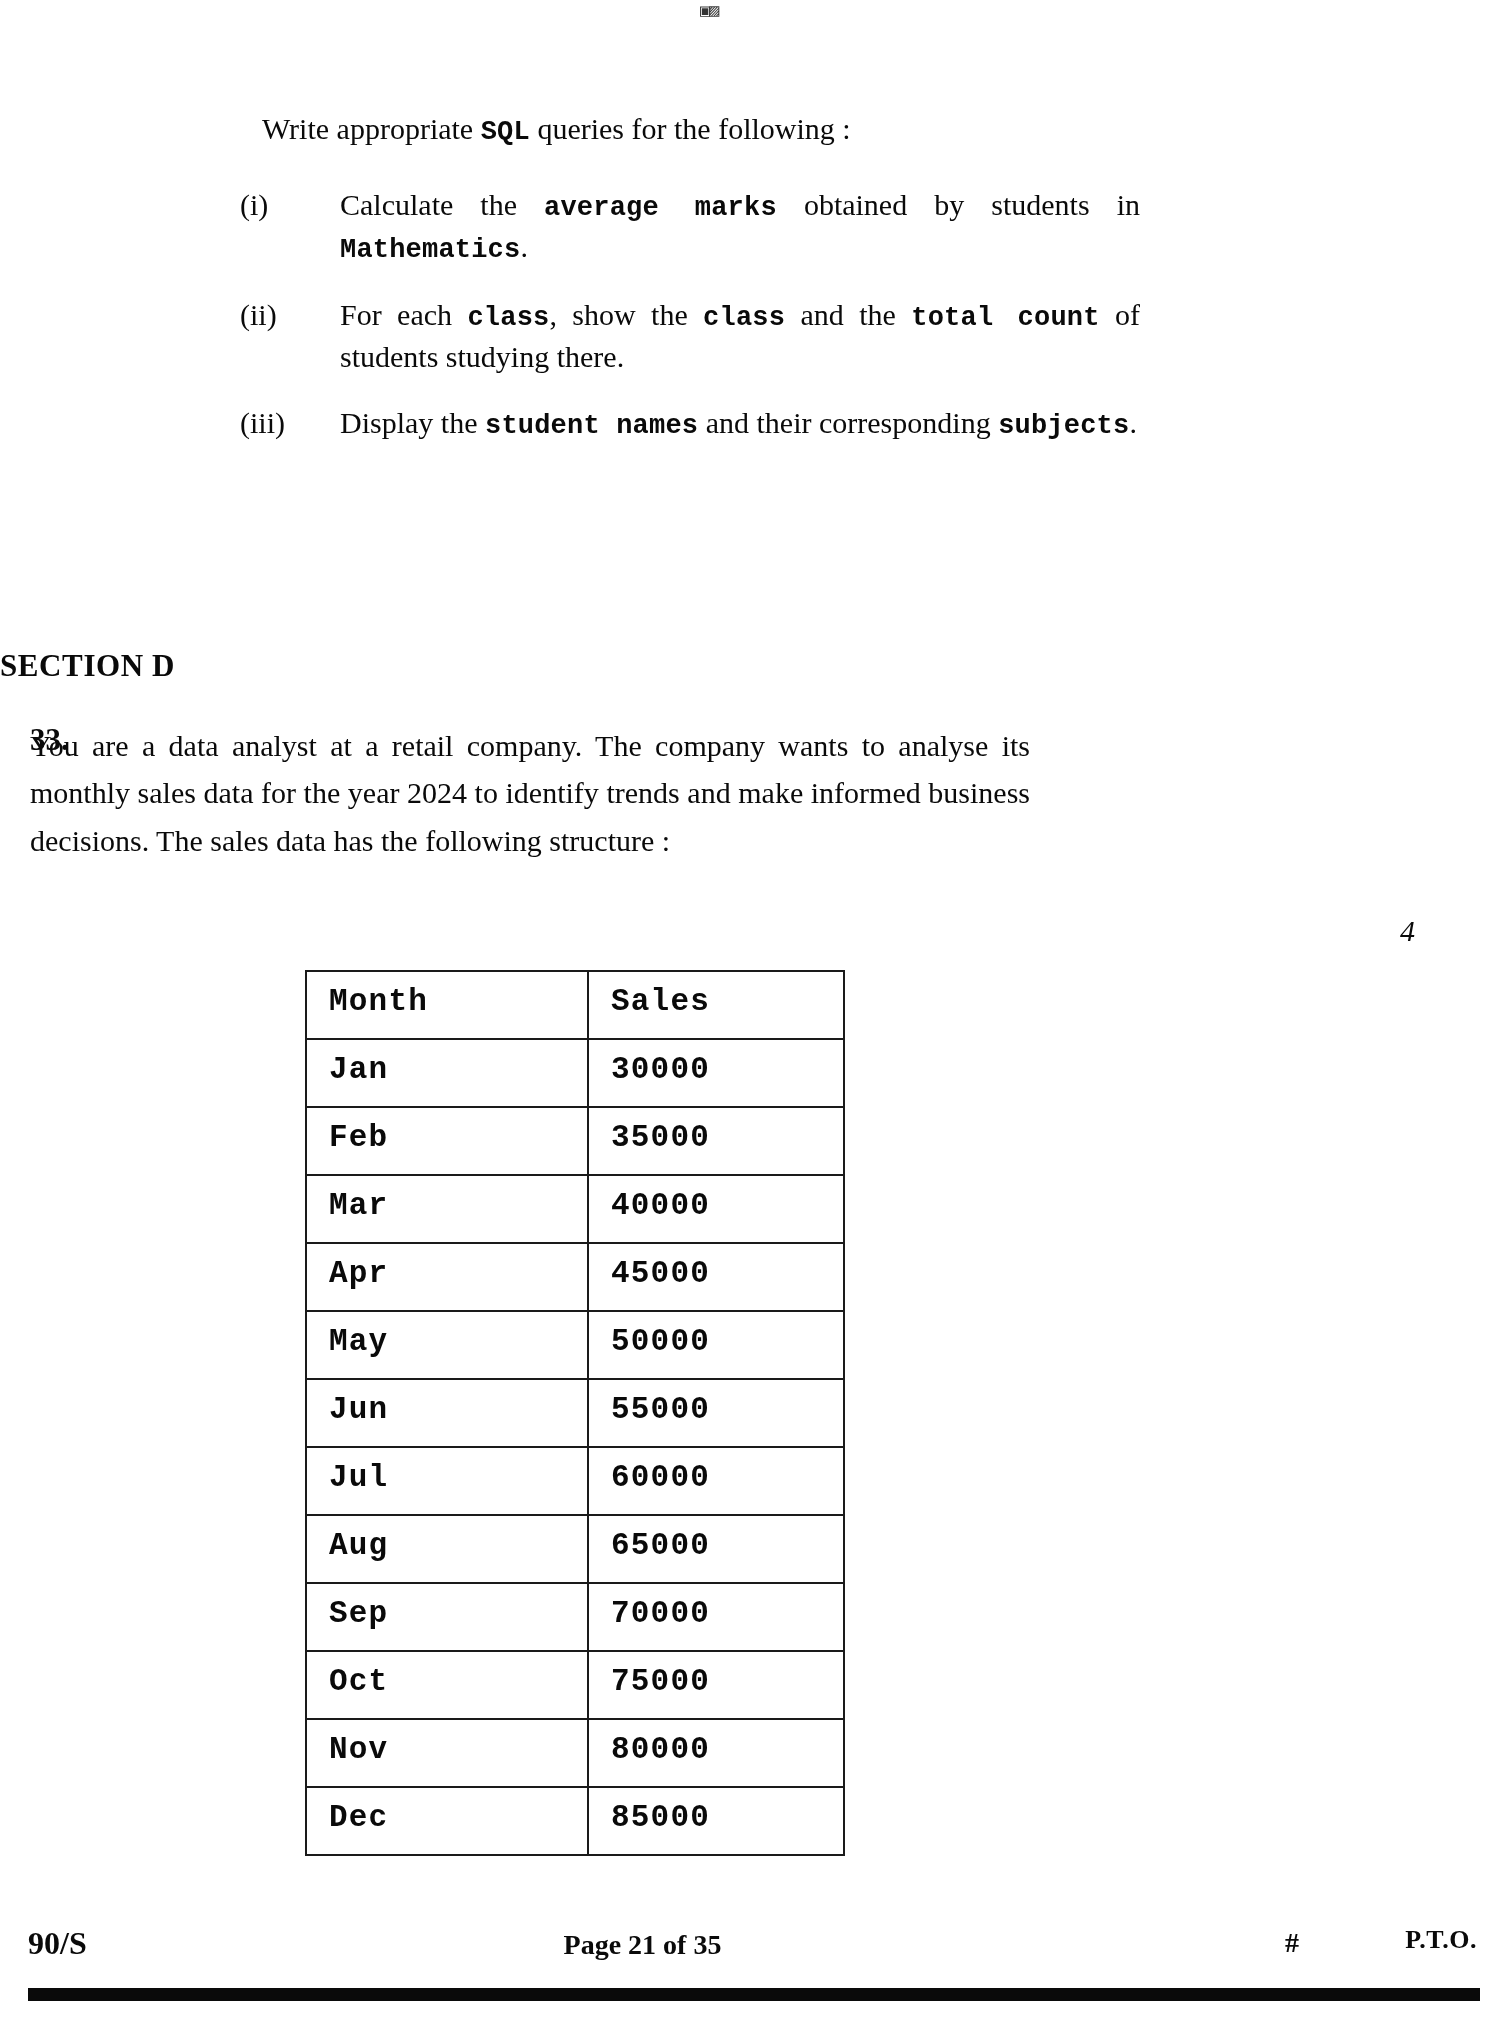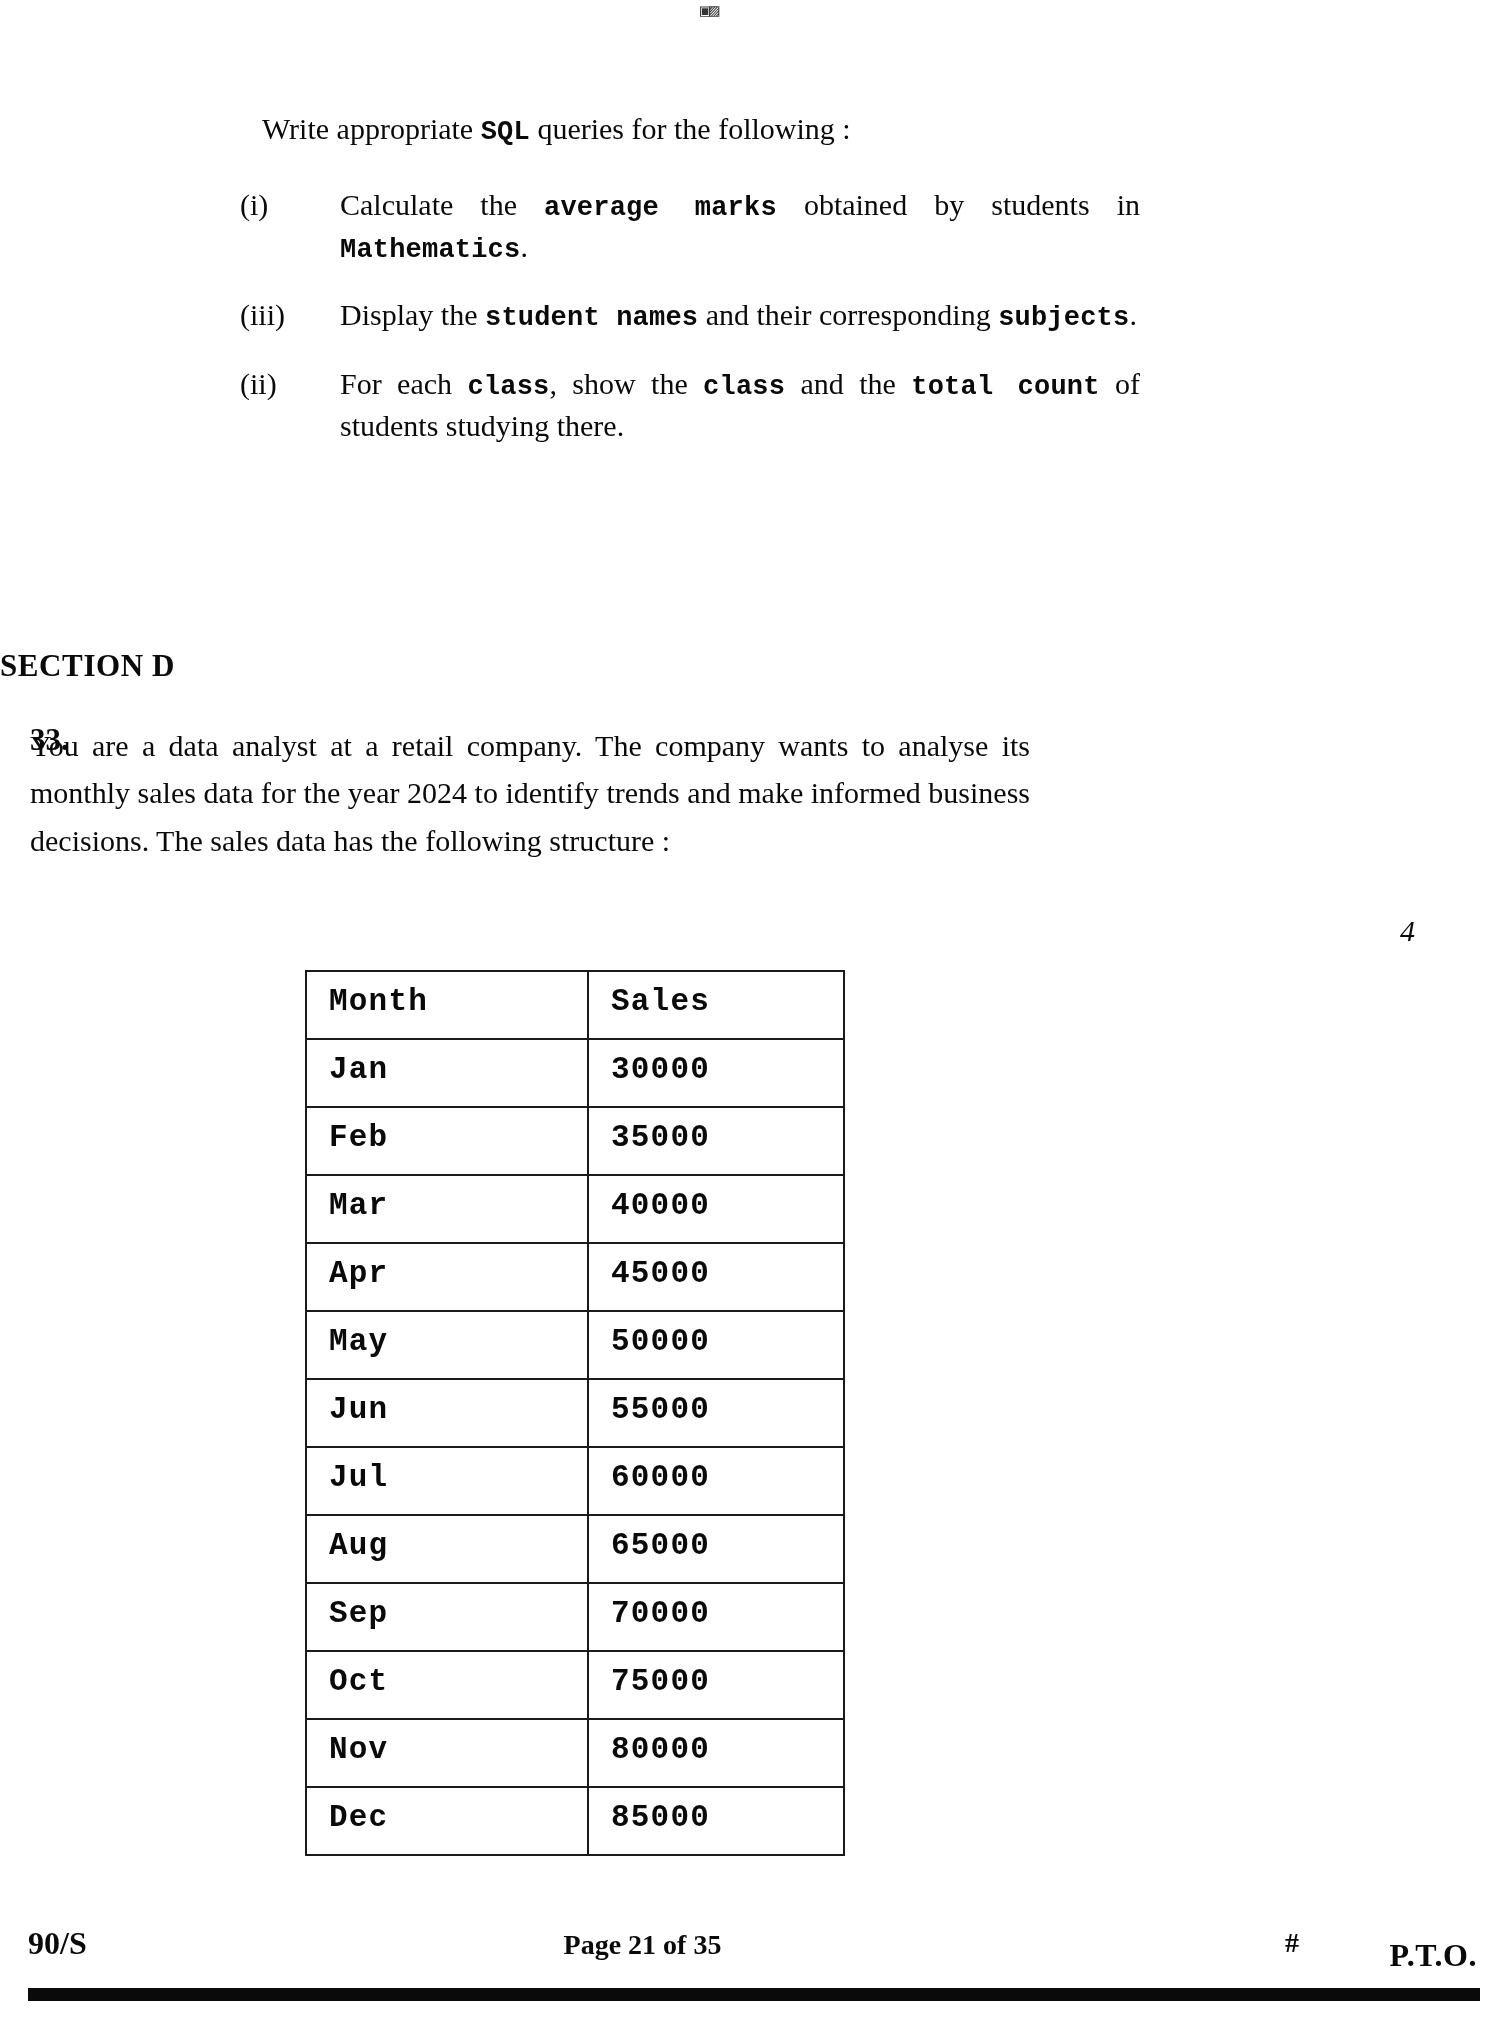--- a/index.html
+++ b/index.html
@@ -182,22 +182,22 @@
   .footer .fhash {
     position: absolute;
     left: 1285px;
     top: 2px;
     font-size: 28px;
     font-weight: bold;
   }
   .footer .fr {
     position: absolute;
     right: 28px;
-    top: 12px;
-    font-size: 32px;
+    top: 0;
+    font-size: 26px;
     font-weight: bold;
     letter-spacing: .5px;
   }
   .footrule {
     position: absolute;
     left: 28px;
     top: 1988px;
     width: 1452px;
     height: 13px;
     background: #0a0a0a;
@@ -215,26 +215,26 @@
     <div class="lead">
       <span>Write appropriate </span><span class="mono">SQL</span><span> queries for the following :</span>
     </div>
 
     <ol class="romanlist">
         <li>
           <span class="marker">(i)</span>
           <span class="ltext"><span>Calculate the </span><span class="mono">average  marks</span><span> obtained by students in </span><span class="mono">Mathematics</span><span>.</span></span>
         </li>
         <li>
+          <span class="marker">(ii)</span>
+          <span class="ltext"><span>For each </span><span class="mono">class</span><span>, show the </span><span class="mono">class</span><span> and the </span><span class="mono">total  count</span><span> of students studying there.</span></span>
+        </li>
+        <li>
           <span class="marker">(iii)</span>
           <span class="ltext"><span>Display the </span><span class="mono">student  names</span><span> and their corresponding </span><span class="mono">subjects</span><span>.</span></span>
-        </li>
-        <li>
-          <span class="marker">(ii)</span>
-          <span class="ltext"><span>For each </span><span class="mono">class</span><span>, show the </span><span class="mono">class</span><span> and the </span><span class="mono">total  count</span><span> of students studying there.</span></span>
         </li>
       </ol>
 
     <div class="section-head">SECTION D</div>
 
     <div class="qblock">
       <div class="qnum">33.</div>
       <div class="qbody">You are a data analyst at a retail company. The company wants to analyse its monthly sales data for the year 2024 to identify trends and make informed business decisions. The sales data has the following structure :</div>
       <div class="marks">4</div>
     </div>

